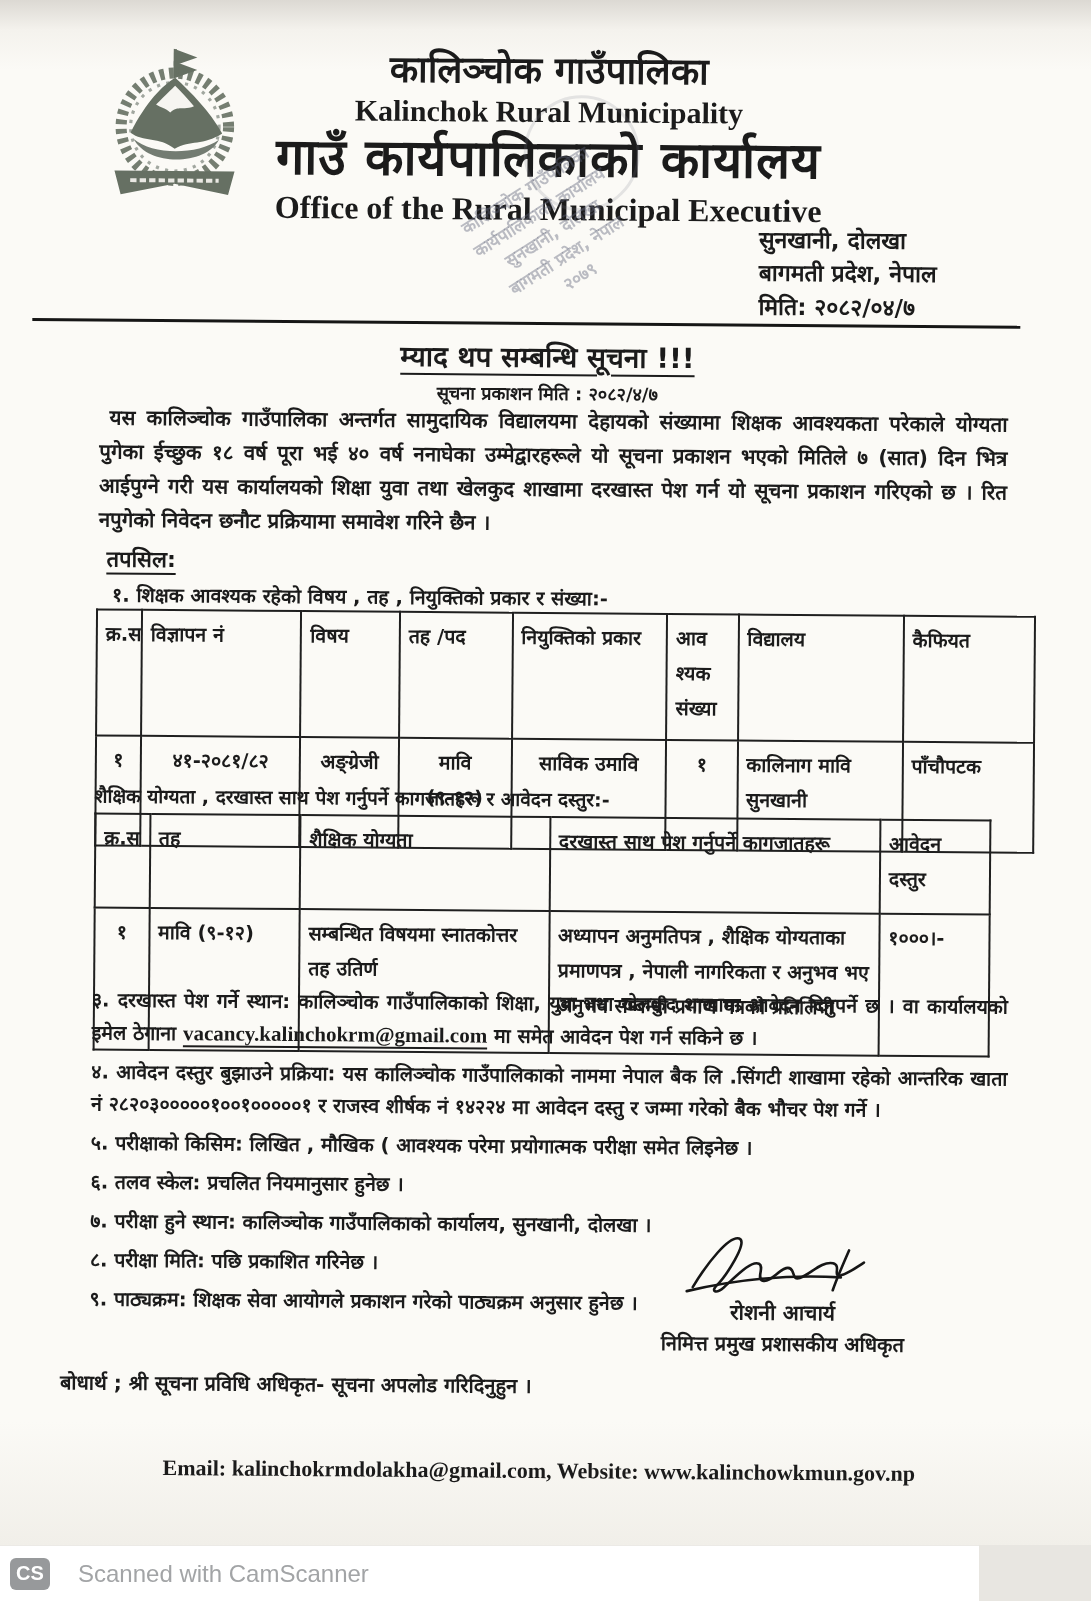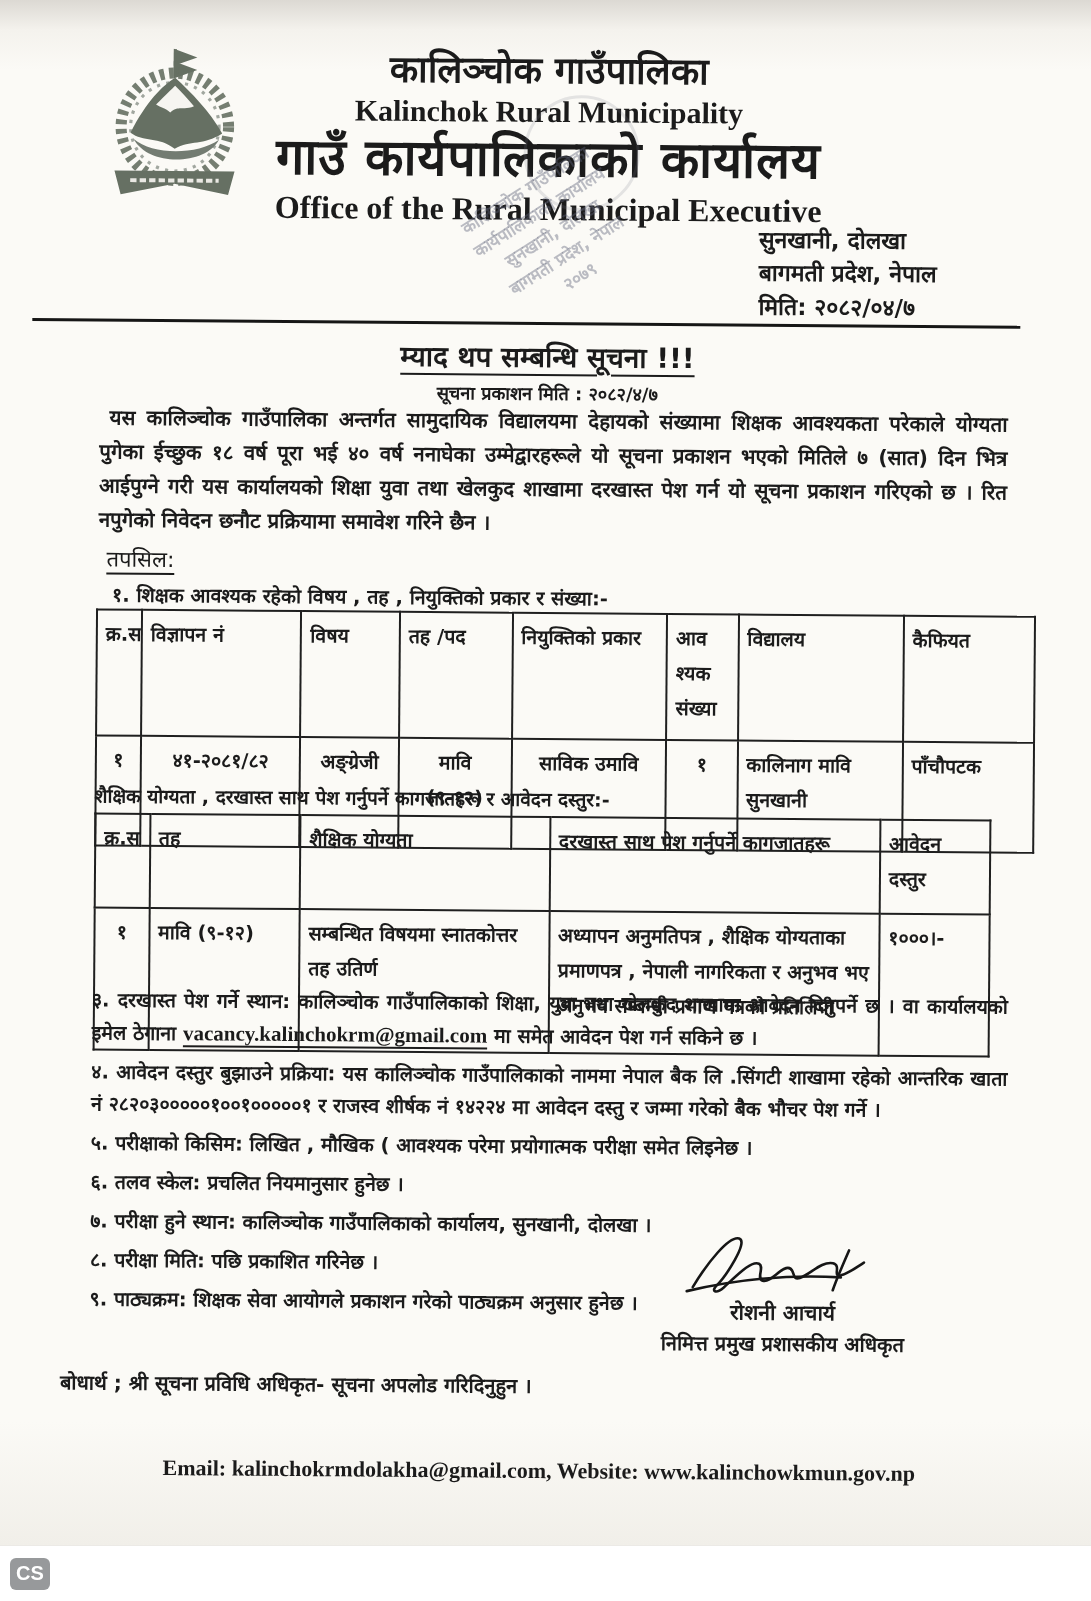--- a/index.html
+++ b/index.html
@@ -43,21 +43,21 @@
   .rule{left:30px;top:322px;width:988px;height:0;border-top:3px solid #161616;}
 
   
   .title{left:0;top:337px;width:1091px;text-align:center;font-size:28px;font-weight:700;}
   .title span{text-decoration:underline;text-underline-offset:7px;text-decoration-thickness:2px;}
   .published{left:0;top:381px;width:1091px;text-align:center;font-size:18px;font-weight:600;}
   .body-par{
     left:98px;top:404px;width:908px;
     font-size:20.5px;font-weight:600;line-height:34px;text-align:justify;text-indent:10px;
   }
-  .tapasil{left:106px;top:546px;font-size:22px;font-weight:400;text-decoration:underline;text-underline-offset:6px;}
+  .tapasil{left:106px;top:546px;font-size:22px;font-weight:700;text-decoration:underline;text-underline-offset:6px;}
   .sec1-head{left:112px;top:584px;font-size:19.5px;font-weight:600;}
 
   
   table{border-collapse:collapse;table-layout:fixed;background:transparent;}
   th,td{border:2px solid #1f1f1f;padding:6px 8px;font-size:19.5px;font-weight:600;vertical-align:top;text-align:left;line-height:1.8;overflow:hidden;}
   .tbl1{left:96px;top:612px;width:940px;}
   .tbl1 th{height:112px;}
   .tbl1 td{height:96px;}
   .tbl1 td:nth-child(-n+6){text-align:center;}
   .tbl2{left:96px;top:816px;width:897px;}
@@ -77,21 +77,21 @@
   .sig-title{left:628px;top:1328px;width:320px;text-align:center;font-size:20px;font-weight:600;}
   .bodhartha{left:66px;top:1372px;font-size:20px;font-weight:600;}
 
   .footer-contact{
     left:0;top:1458px;width:1091px;text-align:center;
     font-family:"Liberation Serif",serif;font-size:22px;font-weight:700;
   }
 
   
   .cam-bar{
-    position:absolute;left:0;bottom:0;width:1091px;height:56px;background:#ffffff;
+    position:absolute;left:0;bottom:0;width:979px;height:56px;background:#ffffff;
     display:flex;align-items:center;gap:28px;padding-left:10px;box-sizing:border-box;
     border-top:1px solid #eceae6;
   }
   .cs-badge{
     width:40px;height:32px;border-radius:6px;background:#97999b;
     color:#ffffff;font-family:"Liberation Sans",sans-serif;font-weight:700;font-size:20px;
     display:flex;align-items:center;justify-content:center;
   }
   .cs-label{font-family:"Liberation Sans",sans-serif;font-size:24px;color:#a2a4a6;}
 </style>
@@ -241,13 +241,14 @@
 
     <div class="abs bodhartha">बोधार्थ ; श्री सूचना प्रविधि अधिकृत- सूचना अपलोड गरिदिनुहुन ।</div>
 
     <div class="abs footer-contact">Email: kalinchokrmdolakha@gmail.com, Website: www.kalinchowkmun.gov.np</div>
 
   </div>
 </div>
 
 <div class="cam-bar">
   <div class="cs-badge">CS</div>
+  <div class="cs-label">Scanned with CamScanner</div>
 </div>
 
 </body></html>

